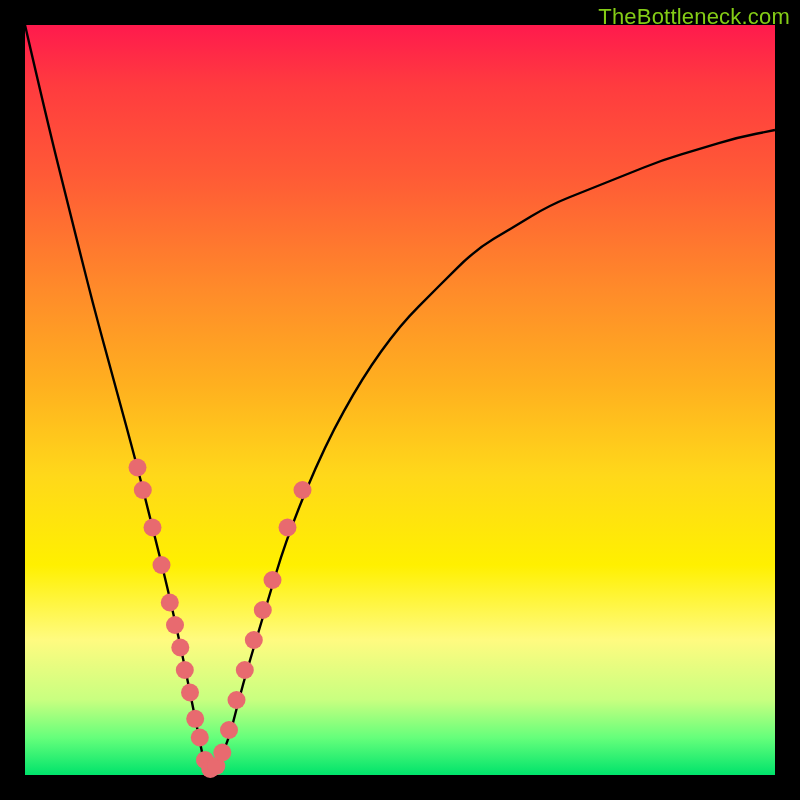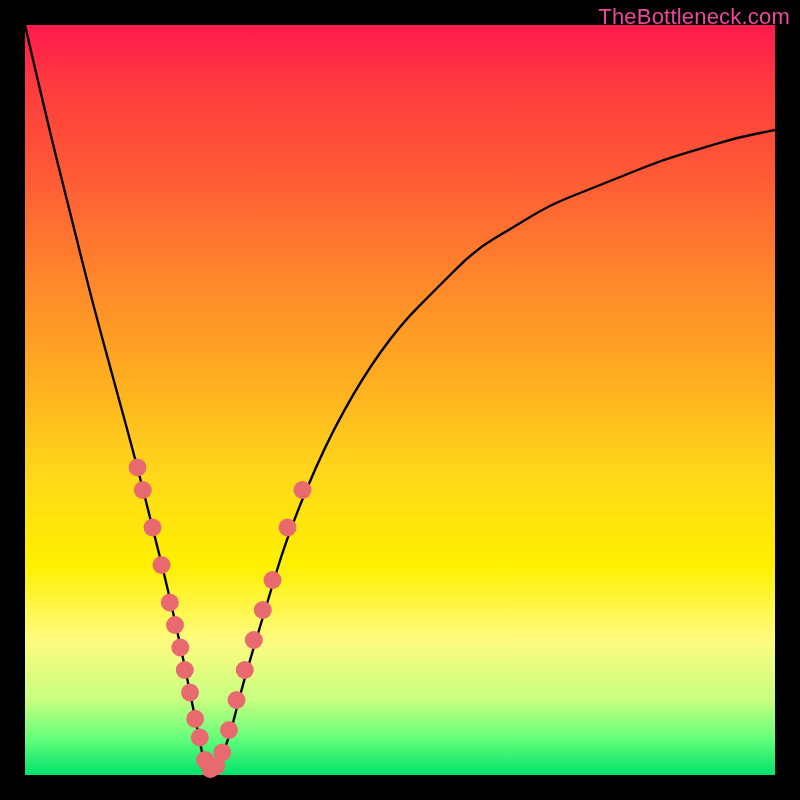--- a/index.html
+++ b/index.html
@@ -35,21 +35,21 @@
       #fff000 72%,
       #fffb80 82%,
       #c8ff80 90%,
       #66ff7b 95%,
       #00e36b 100%);
   }
   .watermark {
     position: absolute;
     top: 4px;
     right: 10px;
-    color: #ec4899;
+    color: #84cc16;
     font-size: 22px;
     font-weight: 500;
     letter-spacing: 0.2px;
     user-select: none;
   }
   svg.curve {
     position: absolute;
     top: 0;
     left: 0;
     width: 750px;

